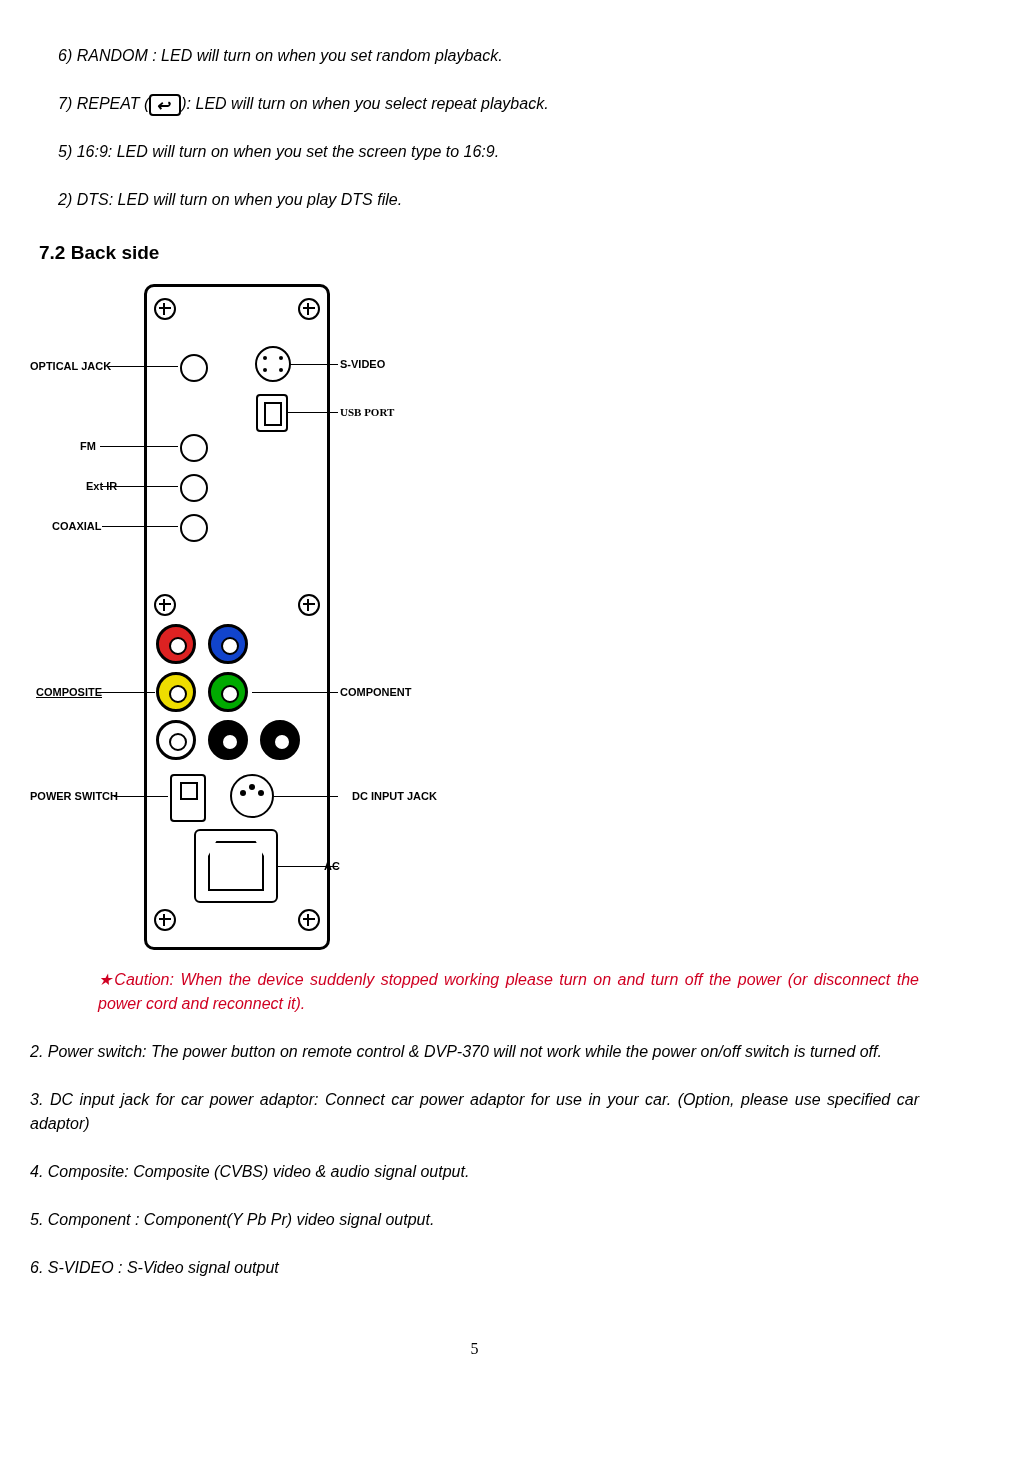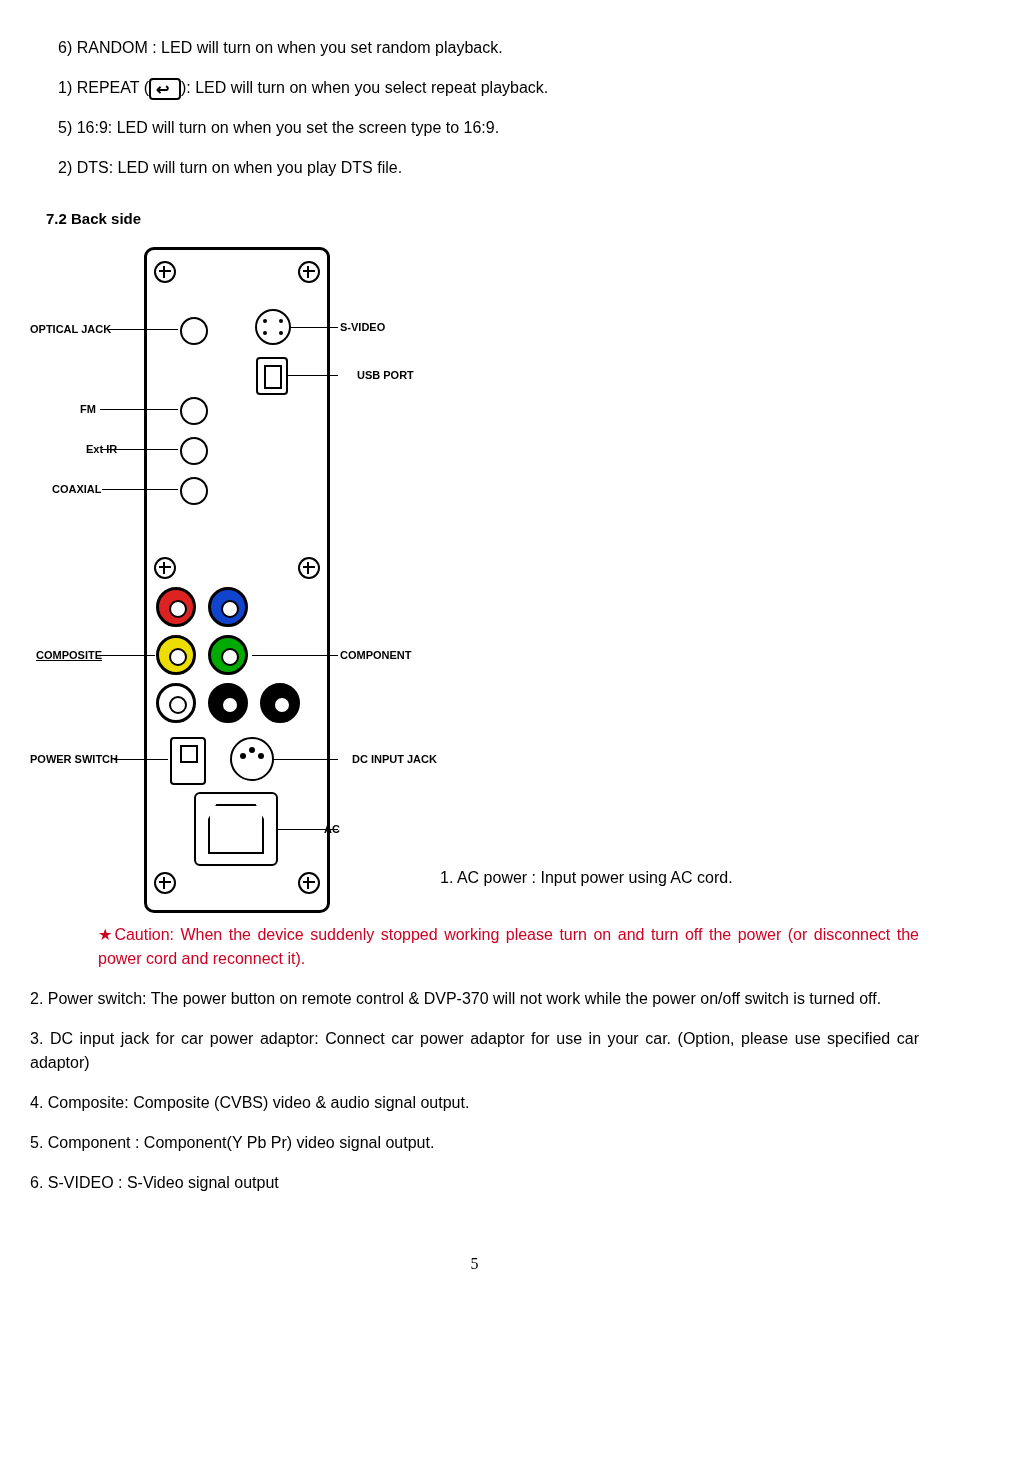--- a/index.html
+++ b/index.html
@@ -4,29 +4,30 @@
 <style>
   body {
     font-family: Arial, sans-serif;
     font-size: 16px;
     margin: 0;
     padding: 20px 30px;
     width: 949px;
     box-sizing: border-box;
   }
   .line {
-    margin: 16px 0;
+    margin: 24px 0;
     line-height: 1.5;
+    font-style: italic;
   }
   .indent1 { margin-left: 28px; }
   .indent2 { margin-left: 68px; }
   .section-heading {
     font-weight: bold;
-    font-size: 15px;
-    margin: 30px 0 20px 16px;
+    font-size: 19px;
+    margin: 30px 0 20px 9px;
   }
   .diagram-row {
     display: flex;
     align-items: flex-end;
     margin-bottom: 10px;
   }
   .diagram {
     width: 390px;
     height: 660px;
     position: relative;
@@ -190,21 +191,21 @@
     margin-top: 60px;
     font-family: "Times New Roman", serif;
   }
 </style>
 </head>
 <body>
 
 <div class="line indent1">6) RANDOM : LED will turn on when you set random playback.</div>
 
 <div class="line indent1">
-  <span>1) REPEAT (</span><span class="repeat-icon"></span><span>): LED will turn on when you select repeat playback.</span>
+  <span>7) REPEAT (</span><span class="repeat-icon"></span><span>): LED will turn on when you select repeat playback.</span>
 </div>
 
 <div class="line indent1">5) 16:9: LED will turn on when you set the screen type to 16:9.</div>
 
 <div class="line indent1">2) DTS: LED will turn on when you play DTS file.</div>
 
 <div class="section-heading">7.2   Back side</div>
 
 <div class="diagram-row">
   <div class="diagram">
@@ -264,34 +265,33 @@
 
     <div class="lbl" style="left:6px; top:402px;text-decoration:underline;">COMPOSITE</div>
     <div class="lead" style="left:70px; top:408px; width:55px;"></div>
 
     <div class="lbl" style="left:0; top:506px;">POWER SWITCH</div>
     <div class="lead" style="left:84px; top:512px; width:54px;"></div>
 
     <div class="lbl" style="left:310px; top:74px;text-align:center;">S-VIDEO</div>
     <div class="lead" style="left:260px; top:80px; width:48px;"></div>
 
-    <div class="lbl" style="left:327px; top:122px;">USB PORT</div>
+    <div class="lbl" style="left:310px; top:122px;font-family:Liberation Serif, serif;">USB PORT</div>
     <div class="lead" style="left:258px; top:128px; width:50px;"></div>
 
     <div class="lbl" style="left:310px; top:402px;">COMPONENT</div>
     <div class="lead" style="left:222px; top:408px; width:86px;"></div>
 
     <div class="lbl" style="left:310px; top:506px;margin-left:12px;">DC INPUT JACK</div>
     <div class="lead" style="left:244px; top:512px; width:64px;"></div>
 
     <div class="lbl" style="left:294px; top:576px;">AC</div>
     <div class="lead" style="left:248px; top:582px; width:60px;"></div>
   </div>
 
-  <div class="caption-after">1. AC power : Input power using AC cord.</div>
 </div>
 
 <div class="line indent2 justify caution">★Caution: When the device suddenly stopped working please turn on and turn off the power (or disconnect the power cord and reconnect it).</div>
 
 <div class="line justify">2. Power switch: The power button on remote control &amp; DVP-370 will not work while the power on/off switch is turned off.</div>
 <div class="line justify">3. DC input jack for car power adaptor: Connect car power adaptor for use in your car. (Option, please use specified car adaptor)</div>
 <div class="line">4. Composite: Composite (CVBS) video &amp; audio signal output.</div>
 <div class="line">5. Component : Component(Y Pb Pr) video signal output.</div>
 <div class="line">6. S-VIDEO : S-Video signal output</div>
 

